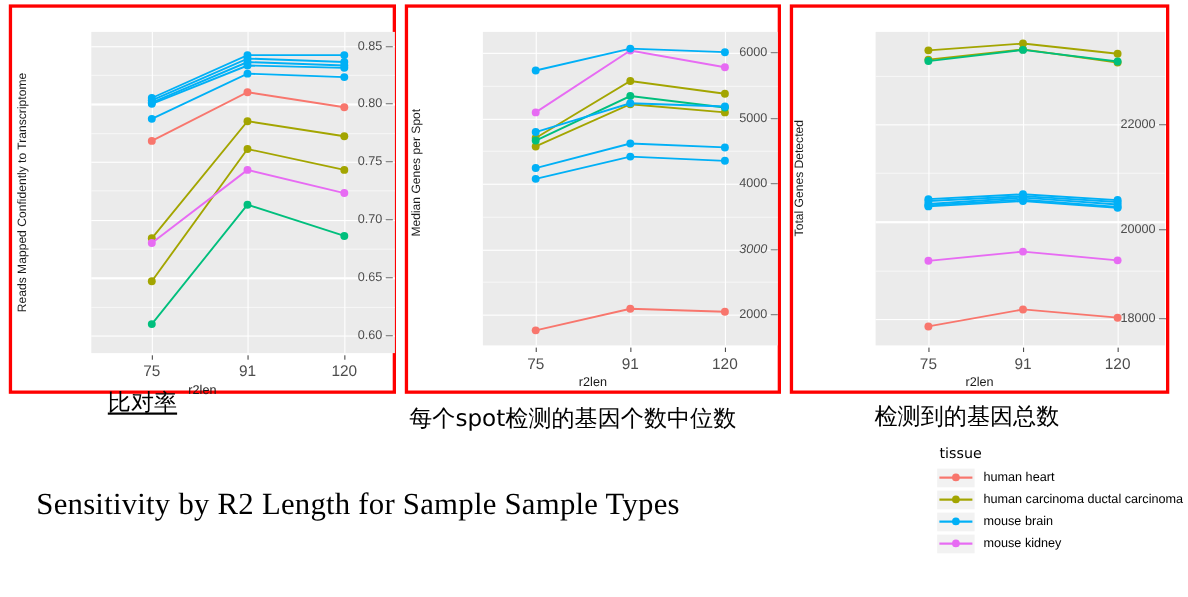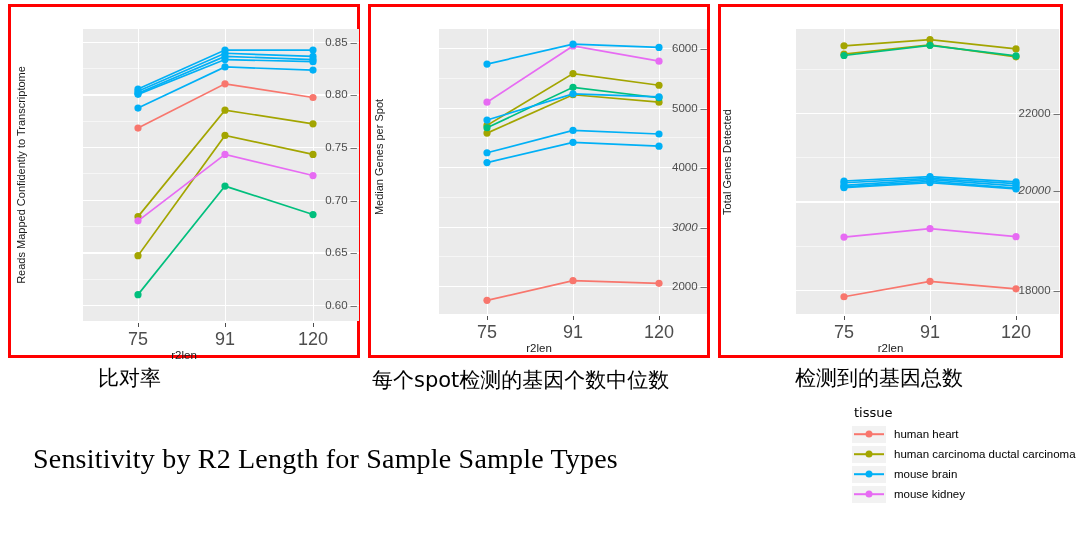--- a/index.html
+++ b/index.html
@@ -29,39 +29,39 @@
   .gridline.major-v{width:1.3px;top:0;bottom:0;}
 
   
   .ytick{
     position:absolute;right:0;transform:translateY(-50%);
     font-size:11.5px;color:#4d4d4d;white-space:nowrap;text-align:right;
   }
   .ytick .dash{color:#4d4d4d;margin-left:3px;}
   .xtick{
     position:absolute;transform:translateX(-50%);
-    font-size:18px;color:#4d4d4d;white-space:nowrap;text-align:center;
+    font-size:14px;color:#4d4d4d;white-space:nowrap;text-align:center;
   }
   .xtickmark{position:absolute;width:1.3px;height:4px;background:#4d4d4d;}
   .xaxis-title{
     position:absolute;width:100%;text-align:center;
     font-size:11.5px;color:#1a1a1a;
   }
   .yaxis-title{
     position:absolute;transform-origin:center center;
     font-size:11px;color:#1a1a1a;white-space:nowrap;
   }
   svg.series{position:absolute;overflow:visible;}
 
   
   .caption{
     position:absolute;font-size:21px;color:#000000;white-space:nowrap;
     font-family:"DejaVu Sans","Liberation Sans",sans-serif;
   }
-  #cap-1{left:98px;top:364px;}
+  #cap-1{left:98px;top:352px;text-decoration:underline;}
   #cap-2{left:372px;top:366px;}
   #cap-3{left:795px;top:364px;}
 
   
   #main-title{
     position:absolute;left:33px;top:443px;
     font-family:"Liberation Serif","DejaVu Serif",serif;
     font-size:28px;color:#000000;white-space:nowrap;letter-spacing:.2px;
   }
 
@@ -243,21 +243,21 @@
         <div class="gridline major-h" style="top: 172.326px;"></div>
         <div class="gridline major-h" style="top: 83.9535px;"></div>
         <div class="gridline minor-h" style="top: 216.512px;"></div>
         <div class="gridline minor-h" style="top: 128.14px;"></div>
         <div class="gridline minor-h" style="top: 39.7674px;"></div>
         <div class="gridline major-v" style="left: 48px;"></div>
         <div class="gridline major-v" style="left: 134px;"></div>
         <div class="gridline major-v" style="left: 220px;"></div>
       </div>
       <div class="ytick" style="top: 282.698px; width: 71px;">18000<span class="dash">–</span></div>
-      <div class="ytick" style="top: 183px; width: 71px; font-style: italic;">20000<span class="dash">–</span></div>
+      <div class="ytick" style="top: 202px; width: 71px;">20000<span class="dash">–</span></div>
       <div class="ytick" style="top: 105.953px; width: 71px;">22000<span class="dash">–</span></div>
       <div class="xtickmark" style="left: 123px; top: 309px;"></div>
       <div class="xtick" style="left: 123px; top: 315px;">75</div>
       <div class="xtickmark" style="left: 209px; top: 309px;"></div>
       <div class="xtick" style="left: 209px; top: 315px;">91</div>
       <div class="xtickmark" style="left: 295px; top: 309px;"></div>
       <div class="xtick" style="left: 295px; top: 315px;">120</div>
       <div class="xaxis-title" style="left: 0px; top: 335px;">r2len</div>
       <div class="yaxis-title" style="left: 6px; top: 155px; transform: translate(-50%, -50%) rotate(-90deg);">Total Genes Detected</div>
       <svg class="series" width="263" height="285" style="left: 75px; top: 22px;">

